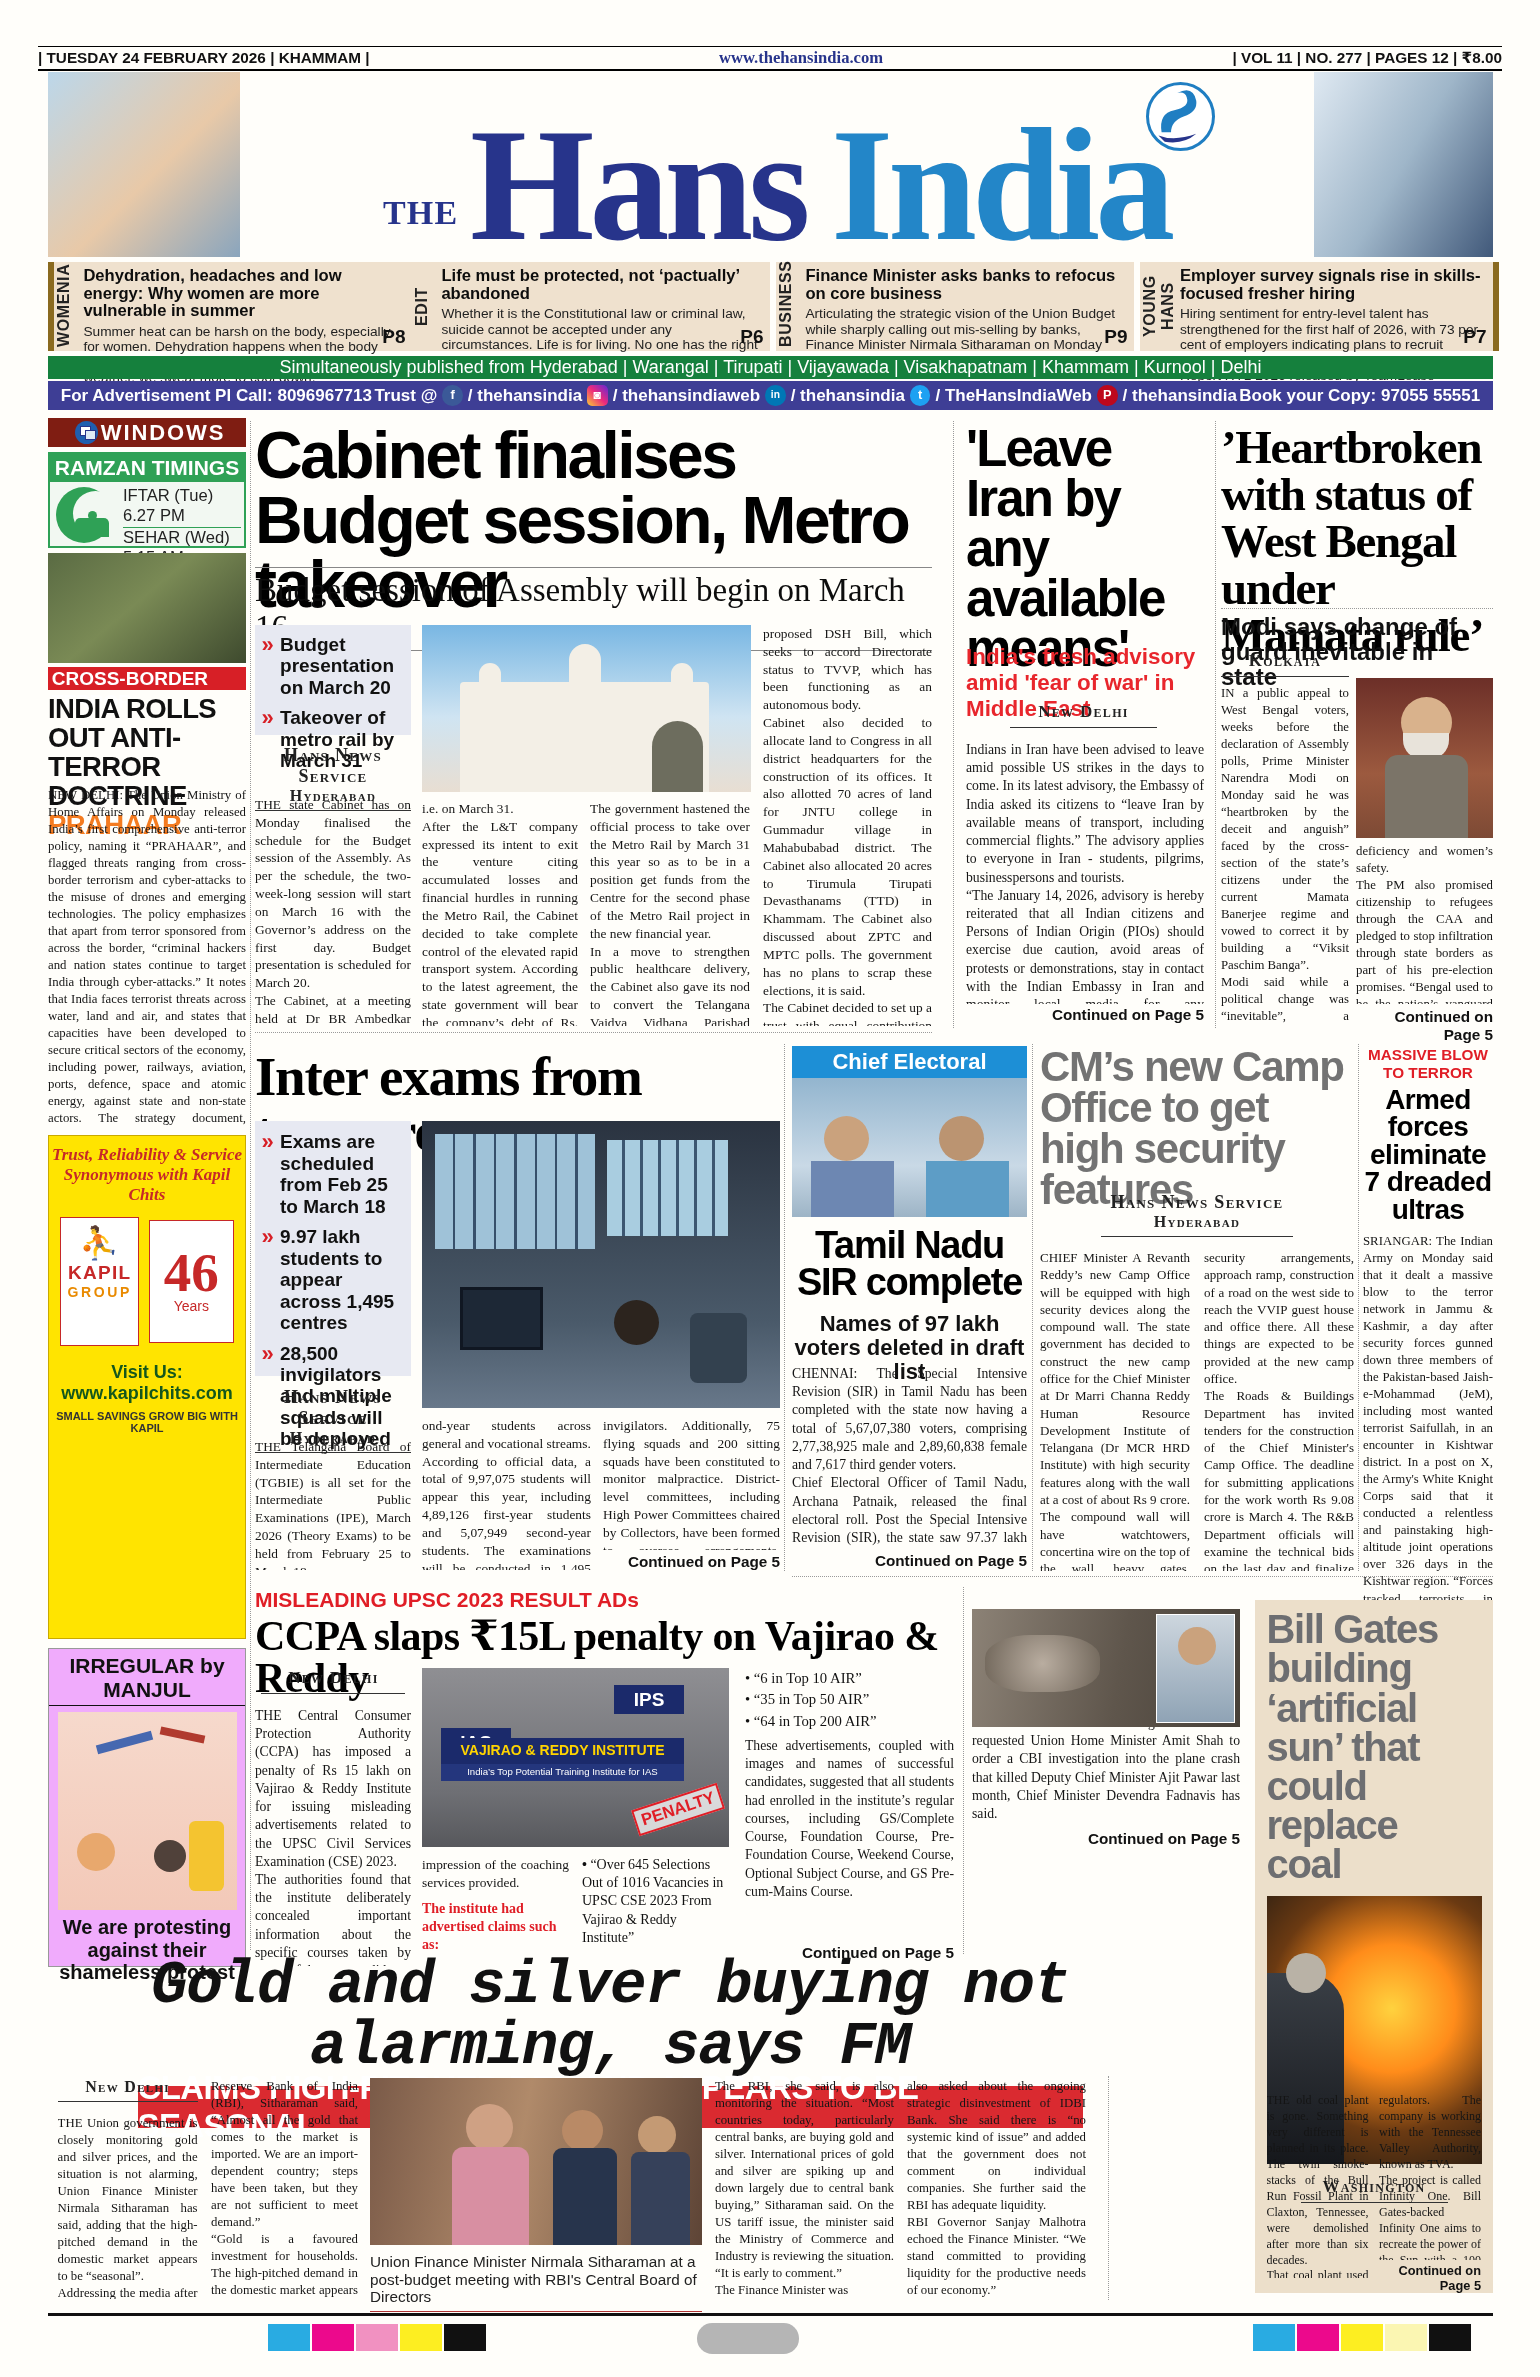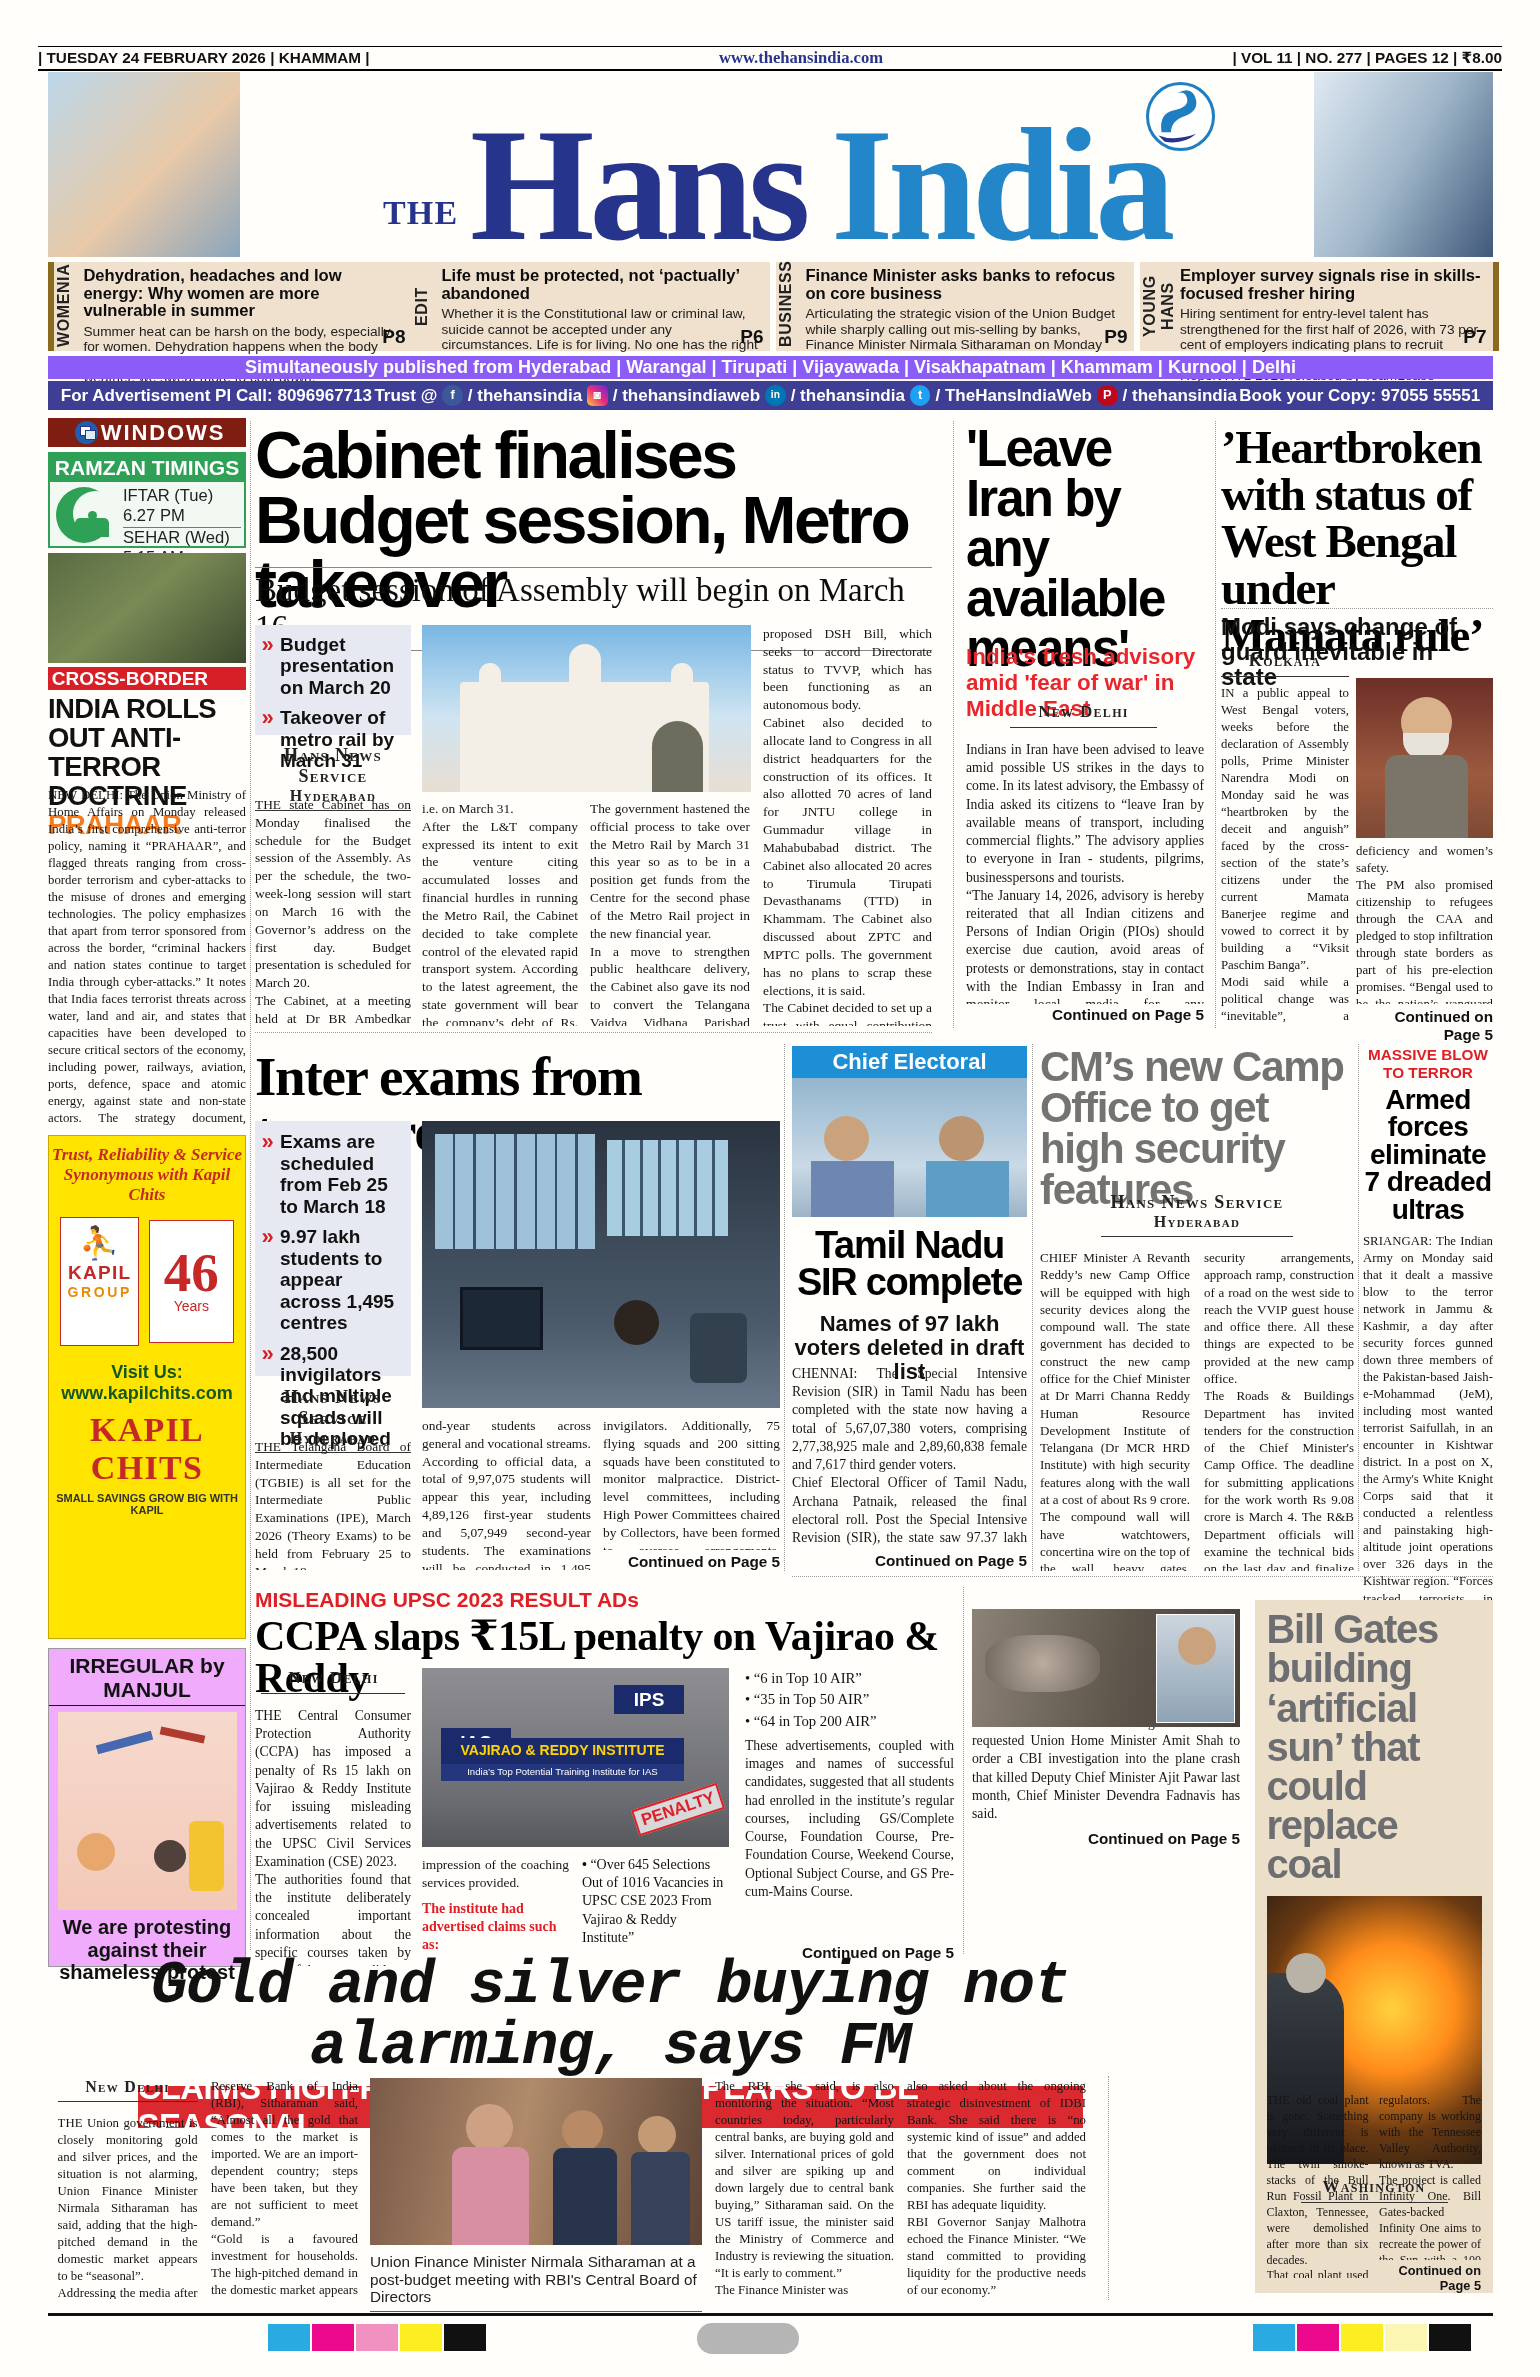--- a/index.html
+++ b/index.html
@@ -85,21 +85,21 @@
   </div>
   <div class="teaser abs" style="left:1140px;top:262px;width:353px;height:89px;border-right:6.4px solid #8a6a1f;">
     <div class="tlabel">YOUNG HANS</div>
     <div class="tbody">
       <div class="ttitle">Employer survey signals rise in skills-focused fresher hiring</div>
       <div class="ttext">Hiring sentiment for entry-level talent has strengthened for the first half of 2026, with 73 per cent of employers indicating plans to recruit freshers, according to the latest Career Outlook Report HY1 2026 released by TeamLease EdTech.</div>
       <div class="tpage">P7</div>
     </div>
   </div>
 
-  <div class="abs" style="left:48px;top:356px;width:1445px;height:23px;background:#8b5cf6;color:#fff;display:flex;align-items:center;justify-content:center;font-weight:bold;font-size:18px;">
+  <div class="abs" style="left:48px;top:356px;width:1445px;height:23px;background:#15803d;color:#fff;display:flex;align-items:center;justify-content:center;font-weight:normal;font-size:18px;">
     <span>Simultaneously  published from Hyderabad | Warangal | Tirupati | Vijayawada | Visakhapatnam | Khammam | Kurnool | Delhi</span>
   </div>
   <div class="abs" style="left:48px;top:381px;width:1445px;height:29px;background:#3e3e95;color:#fff;display:flex;align-items:center;font-weight:bold;font-size:17px;">
     <span style="margin-left:12.8px;">For Advertisement Pl Call: 8096967713</span>
     <span style="flex:1"></span>
     <span>Trust @</span>
     <span class="sicon" style="background:#3b5998;">f</span>
     <span>/ thehansindia</span>
     <span class="sicon" style="background:linear-gradient(45deg,#f9ce34,#ee2a7b,#6228d7);border-radius:5.1px;">◙</span>
     <span>/ thehansindiaweb</span>
@@ -165,21 +165,20 @@
         <div style="font-size:32px;color:#27348b;">⛹</div>
         <div style="font-weight:bold;color:#c62828;font-size:19px;letter-spacing:1.3px;">KAPIL</div>
         <div style="font-weight:bold;color:#e98a00;font-size:14px;letter-spacing:2.6px;">GROUP</div>
       </div>
       <div style="background:#fff;border:1.9px double #c62828;width:83px;height:121px;display:flex;flex-direction:column;justify-content:center;">
         <div class="serif" style="font-weight:bold;color:#c62828;font-size:55px;line-height:0.9;">46</div>
         <div style="color:#c62828;font-size:14px;">Years</div>
       </div>
     </div>
     <div style="font-weight:bold;color:#14571c;font-size:18px;margin-top:16.6px;">Visit Us: www.kapilchits.com</div>
-    <div class="serif" style="font-weight:bold;color:#c62828;font-size:34px;letter-spacing:1.3px;margin-top:6.4px;">KAPIL CHITS</div>
     <div style="font-weight:bold;color:#333;font-size:11px;margin-top:5.1px;">SMALL SAVINGS GROW BIG WITH KAPIL</div>
   </div>
 
   <div class="abs" style="left:48px;top:1648px;width:198px;height:319px;border:1.3px solid #999;box-sizing:border-box;background:#f0abfc;text-align:center;">
     <div style="font-weight:bold;font-size:21px;margin-top:5.1px;border-bottom:1.9px solid #111;display:inline-block;padding:0 3.8px 2.6px;">IRREGULAR by MANJUL</div>
     <div class="photo" style="position:relative;margin:6.4px auto 0;width:179px;height:198px;background:linear-gradient(#f6d9cc,#f3c9b8);">
        <span class="abs" style="left:19px;top:121px;width:38px;height:38px;border-radius:50%;background:#e8a86d;"></span>
        <span class="abs" style="left:96px;top:128px;width:32px;height:32px;border-radius:50%;background:#50413a;"></span>
        <span class="abs" style="left:131px;top:109px;width:35px;height:70px;background:#f4c430;border-radius:6.4px;"></span>
        <span class="abs" style="left:38px;top:25.5px;width:57px;height:9px;background:#4668b0;transform:rotate(-15deg);"></span>

